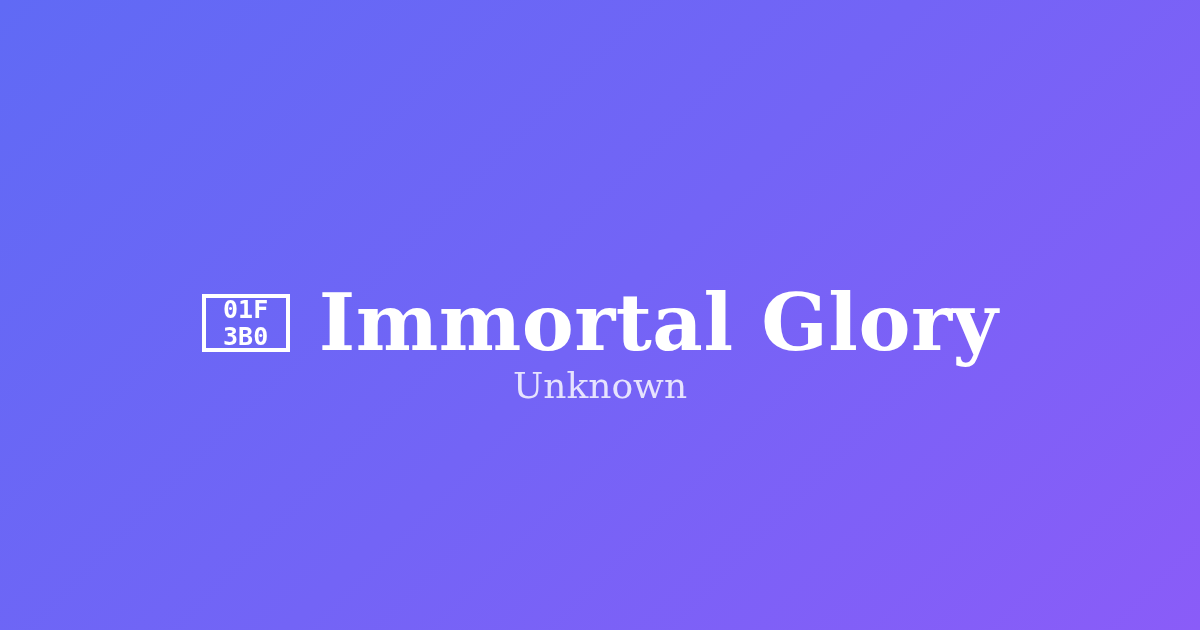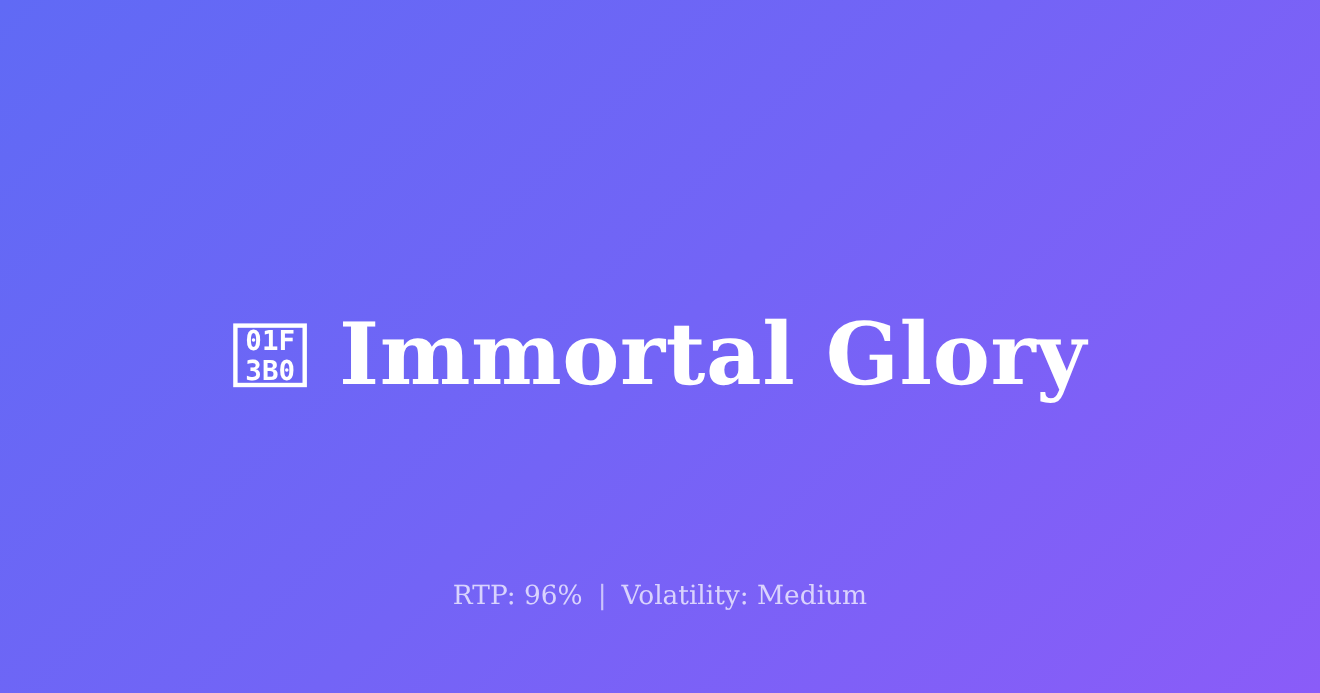--- a/index.html
+++ b/index.html
@@ -39,21 +39,21 @@
     align-items: center;
     justify-content: center;
     gap: 29px;
     padding: 0 40px;
     box-sizing: border-box;
   }
 
   
   .glyph-box {
     flex: 0 0 auto;
-    width: 67px;
+    width: 88px;
     height: 58px;
     box-sizing: border-box;
     border: 4px solid #ffffff;
     display: flex;
     flex-direction: column;
     align-items: center;
     justify-content: center;
     font-family: "DejaVu Sans Mono", "Liberation Mono", monospace;
     font-weight: 700;
     color: #ffffff;
@@ -128,22 +128,16 @@
 
     <span class="glyph-box">
       <span class="hex-line top">01F</span>
       <span class="hex-line bottom">3B0</span>
     </span>
 
     <h1 class="card-title">Immortal Glory</h1>
 
   </div>
 
+  <div class="card-subtitle">Unknown</div>
 
-  <div class="card-meta">
-    <span>RTP:</span>
-    <span>96%</span>
-    <span class="meta-sep">|</span>
-    <span>Volatility:</span>
-    <span>Medium</span>
-  </div>
 
 </div>
 
 </body></html>

